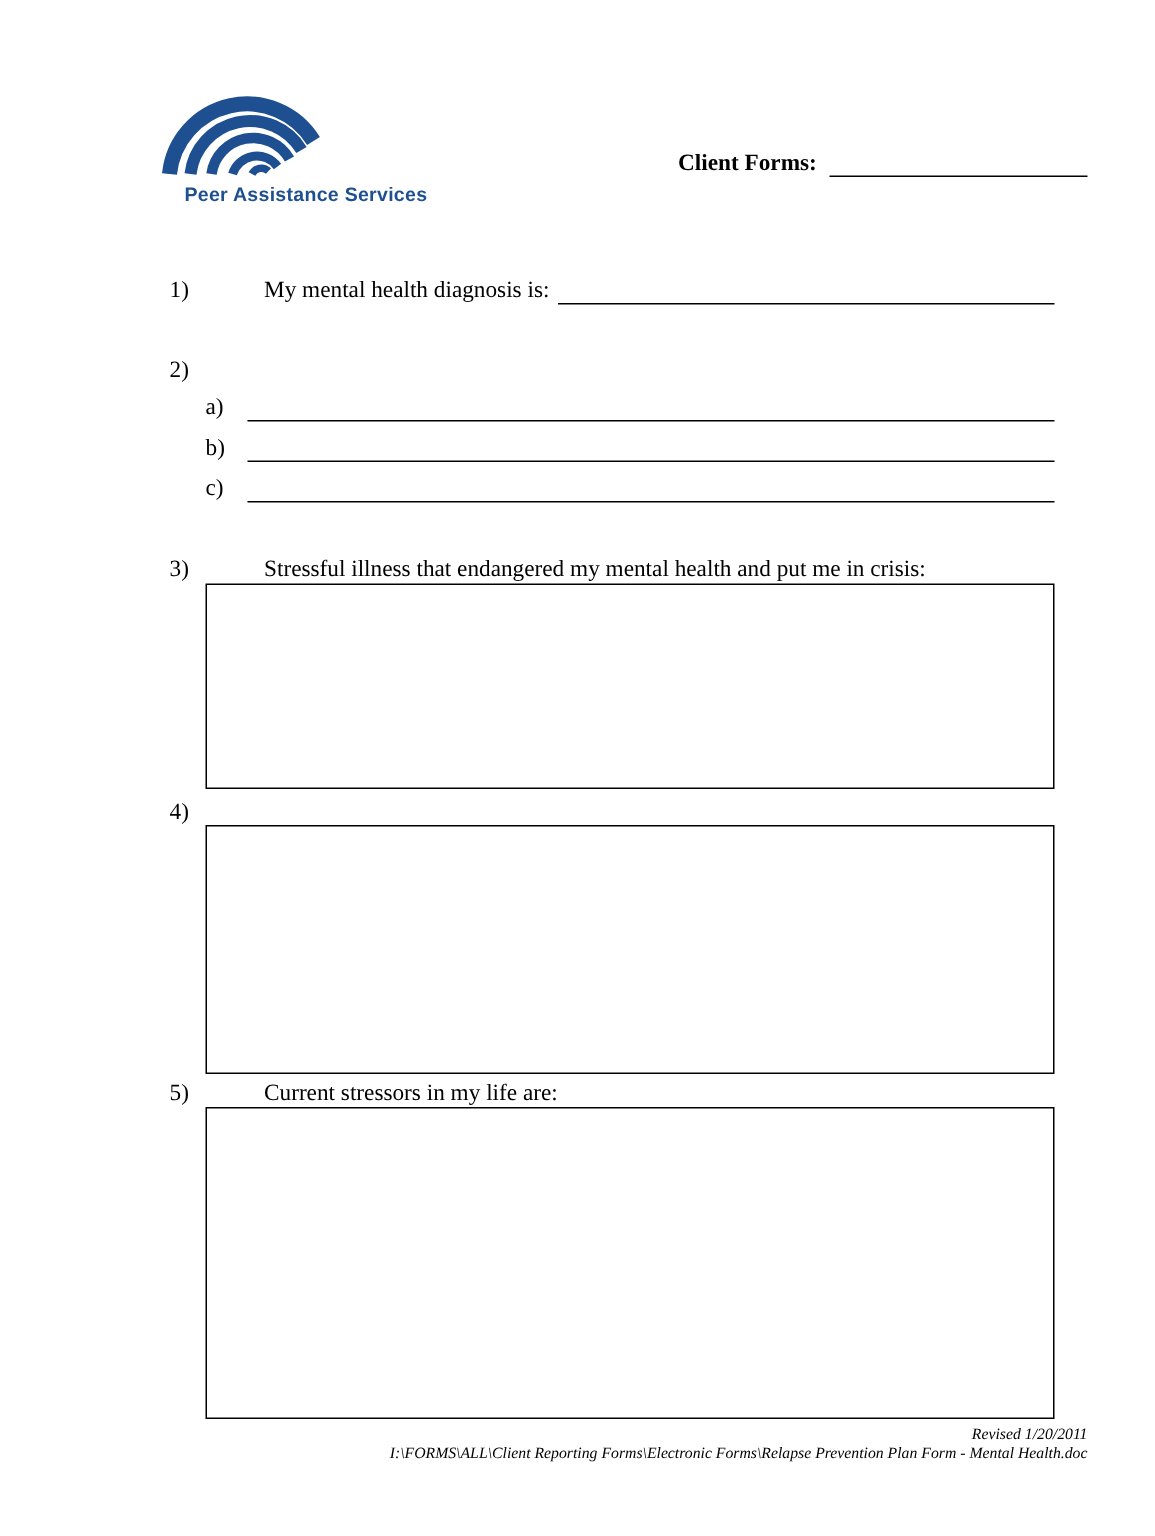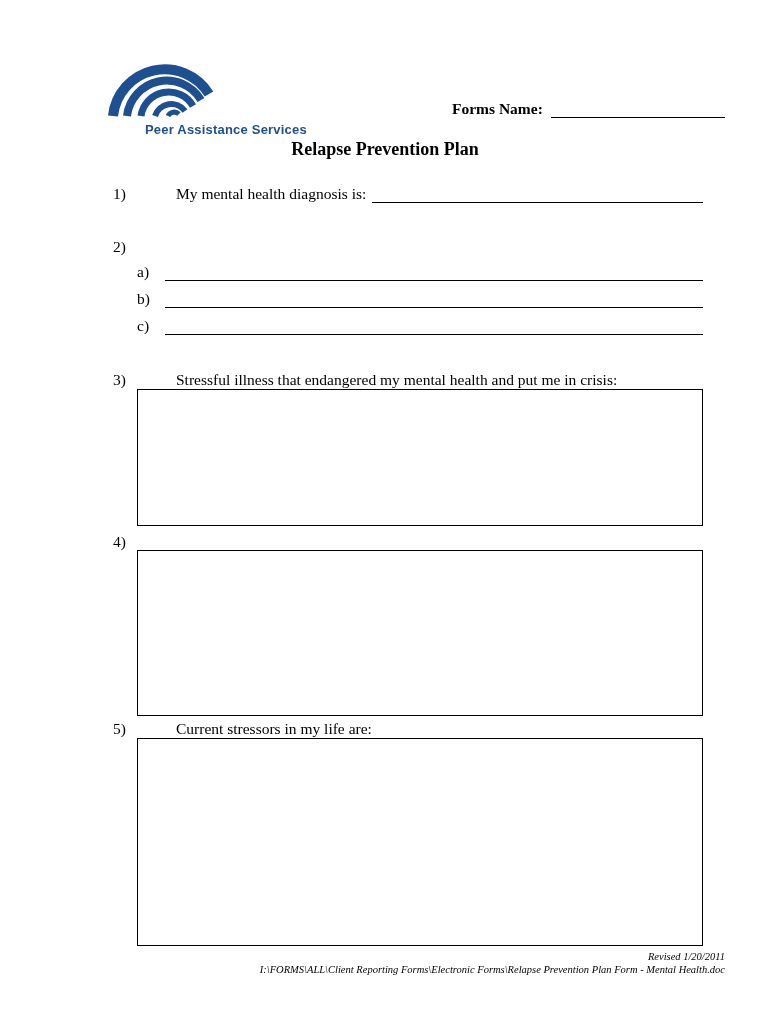--- a/index.html
+++ b/index.html
@@ -21,21 +21,21 @@
   
   .logo {
     position: absolute;
     left: 103px;
     top: 64px;
     width: 170px;
   }
   .logo svg { display: block; margin-left: 2px; }
   .logo-text {
     margin-top: 2px;
-    margin-left: 42px;
+    margin-left: 20px;
     font-family: "Liberation Sans", sans-serif;
     font-weight: bold;
     font-size: 13px;
     color: #1d4f91;
     letter-spacing: 0.2px;
     white-space: nowrap;
   }
   .client-name {
     position: absolute;
     top: 100px;
@@ -140,25 +140,24 @@
         <path d="M22 52 A 40 40 0 0 1 96 36" stroke-width="8"></path>
         <path d="M36 52 A 28 28 0 0 1 88 42" stroke-width="7"></path>
         <path d="M50 52 A 17 17 0 0 1 80 47" stroke-width="6"></path>
         <path d="M63 52 A 7 7 0 0 1 74 50" stroke-width="5"></path>
       </g>
     </svg>
     <div class="logo-text">Peer Assistance Services</div>
   </div>
 
   <div class="client-name">
-    <span class="label">Forms Name:</span>
+    <span class="label">Client Forms:</span>
     <span class="fill-line"></span>
   </div>
 
-  <div class="title">Relapse Prevention Plan</div>
 
   <div class="q-row" style="top:185px;">
     <span class="q-num">1)</span>
     <span class="q-label">My mental health diagnosis is:</span>
     <span class="fill-line"></span>
   </div>
 
   <div class="q-row" style="top:238px;">
     <span class="q-num">2)</span>
   </div>

